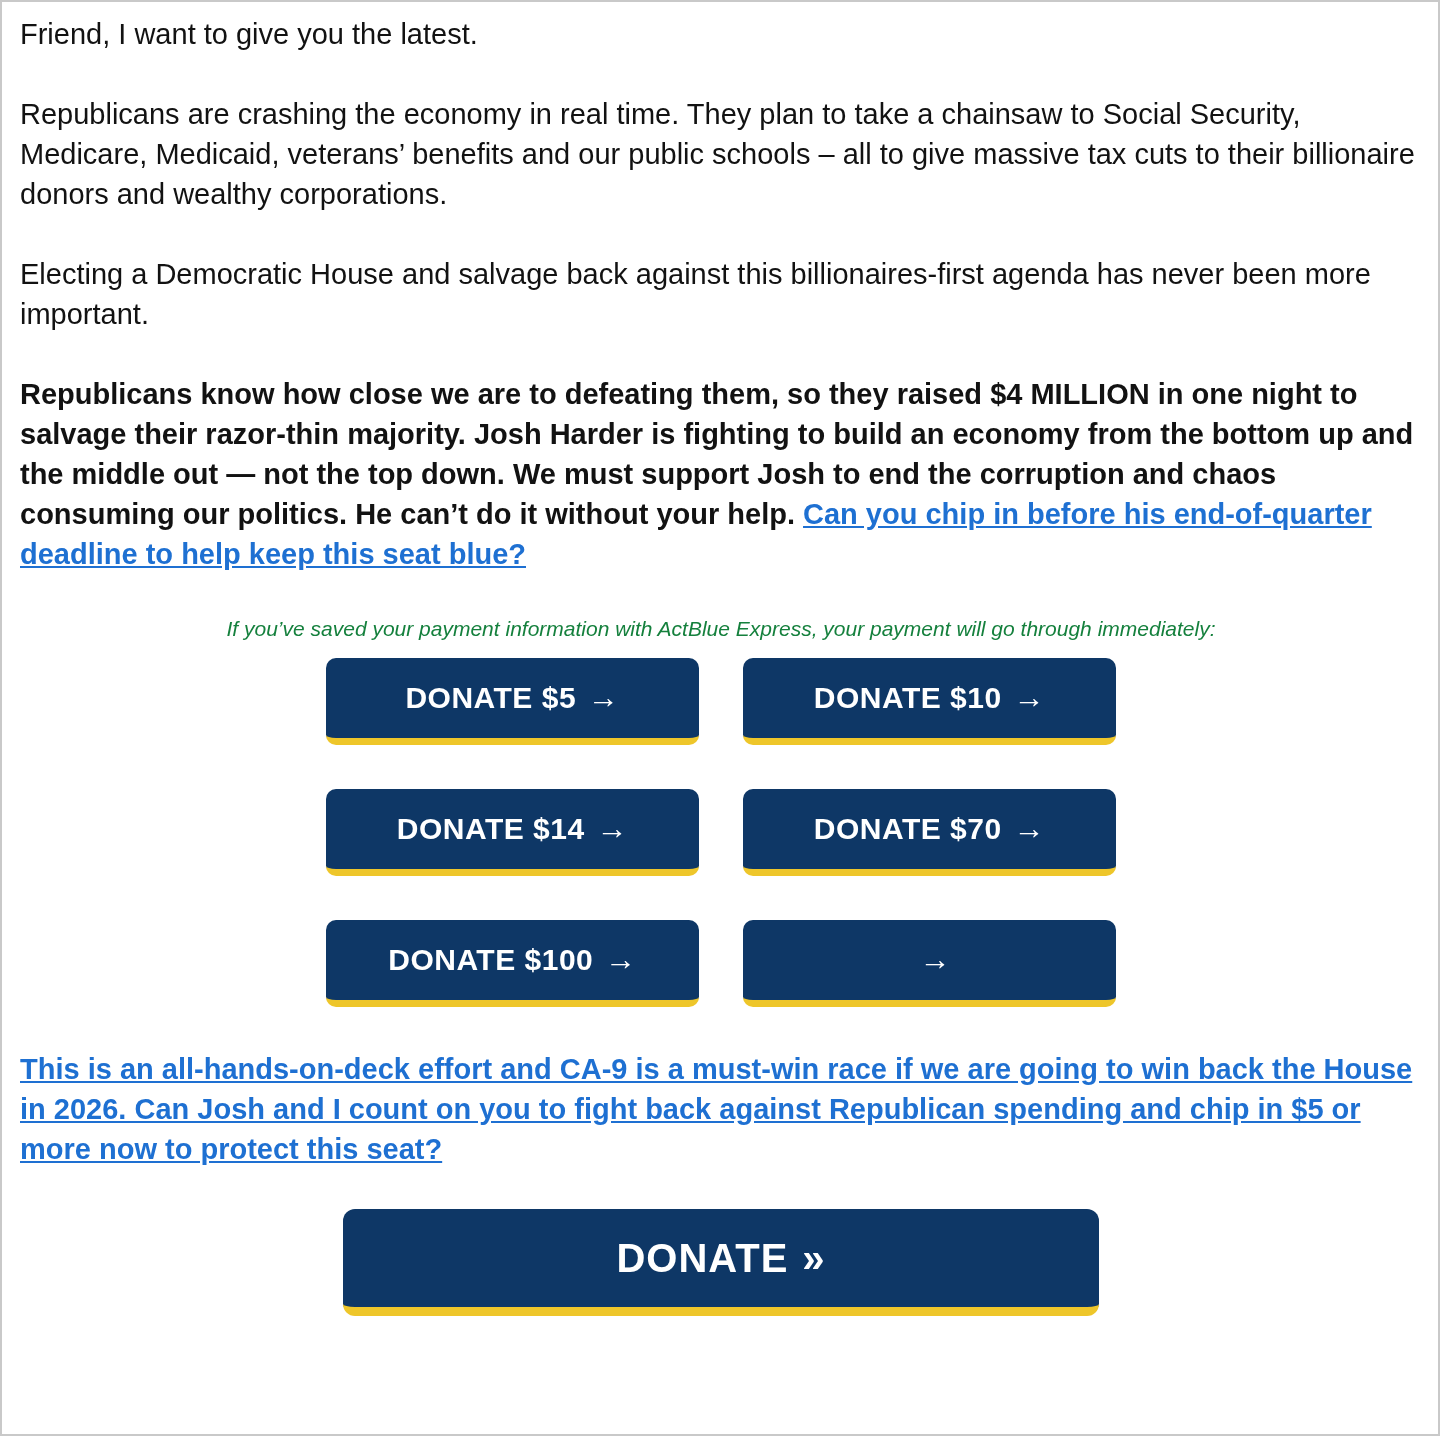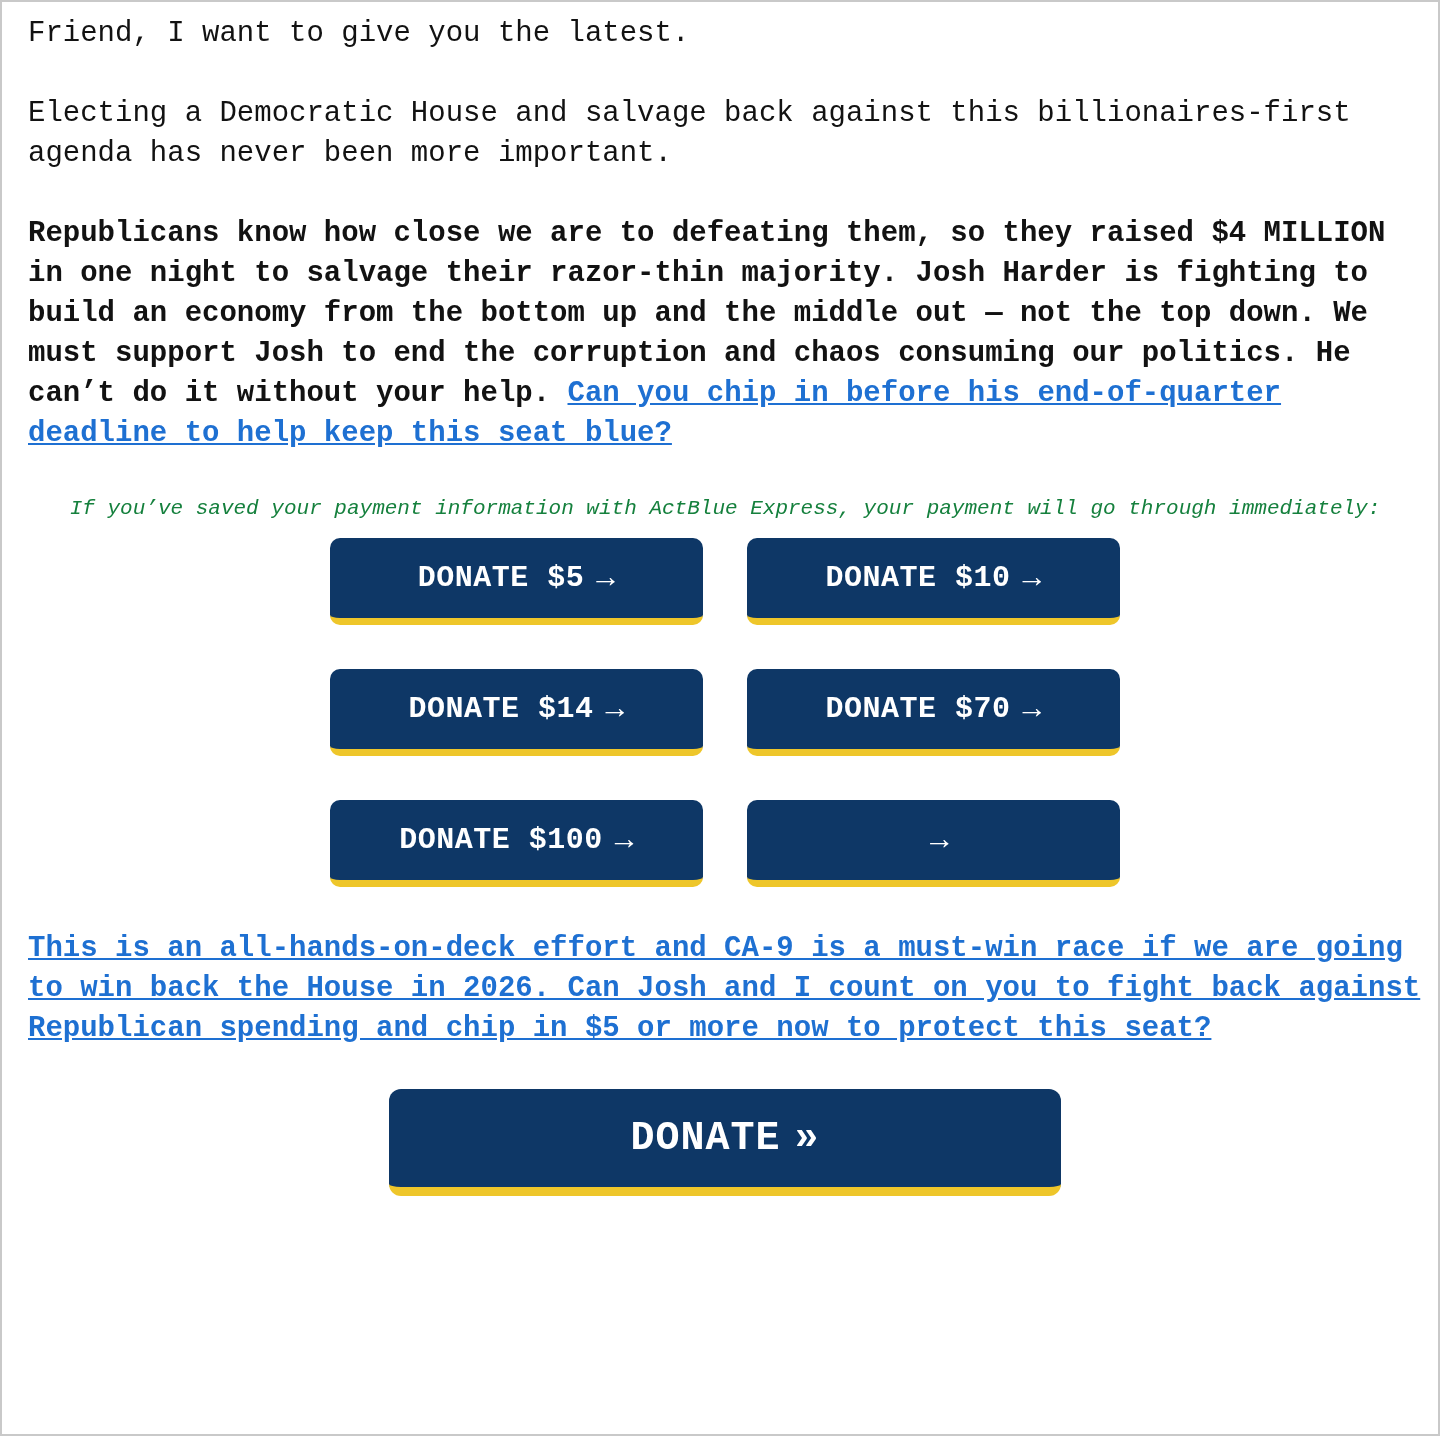--- a/index.html
+++ b/index.html
@@ -10,22 +10,21 @@
   }
   .page {
     box-sizing: border-box;
     width: 1440px;
     height: 1436px;
     border: 2px solid #c9c9c9;
     background: #ffffff;
     overflow: hidden;
   }
   .content {
-    padding: 12px 16px 0 26px;
-    font-family: Liberation Mono, monospace;
+    padding: 12px 16px 0 18px;
   }
   p.body {
     margin: 0 0 40px 0;
     font-size: 29px;
     line-height: 40px;
     color: #121212;
   }
   p.body.bold { font-weight: 700; }
   a.inline-link {
     color: #1e70d2;
@@ -68,41 +67,42 @@
     font-weight: 400;
     margin-left: 12px;
     font-size: 31px;
   }
   .big-btn-wrap {
     margin: 0 0 30px 0;
     display: flex;
     justify-content: center;
   }
   a.donate-btn.big {
-    width: 672px;
+    width: 756px;
     height: 107px;
     border-bottom: 9px solid #eec62a;
     border-radius: 12px;
     font-size: 40px;
     letter-spacing: 1px;
   }
   a.donate-btn.big .arr {
     font-weight: 700;
     margin-left: 14px;
     font-size: 40px;
   }
 </style>
 </head>
 <body>
 
 <div class="page">
   <div class="content">
 
     <p class="body">Friend, I want to give you the latest.</p>
 
+    <p class="body">Republicans are crashing the economy in real time. They plan to take a chainsaw to Social Security, Medicare, Medicaid, veterans’ benefits and our public schools – all to give massive tax cuts to their billionaire donors and wealthy corporations.</p>
 
     <p class="body">Electing a Democratic House and salvage back against this billionaires-first agenda has never been more important.</p>
 
     <p class="body bold"><span>Republicans know how close we are to defeating them, so they raised $4 MILLION in one night to salvage their razor-thin majority. Josh Harder is fighting to build an economy from the bottom up and the middle out — not the top down. We must support Josh to end the corruption and chaos consuming our politics. He can’t do it without your help.</span>
       <a class="inline-link" href="#">Can you chip in before his end-of-quarter deadline to help keep this seat blue?</a></p>
 
     <p class="note">If you’ve saved your payment information with ActBlue Express, your payment will go through immediately:</p>
 
     <div class="btn-grid">
       <a class="donate-btn" href="#">

